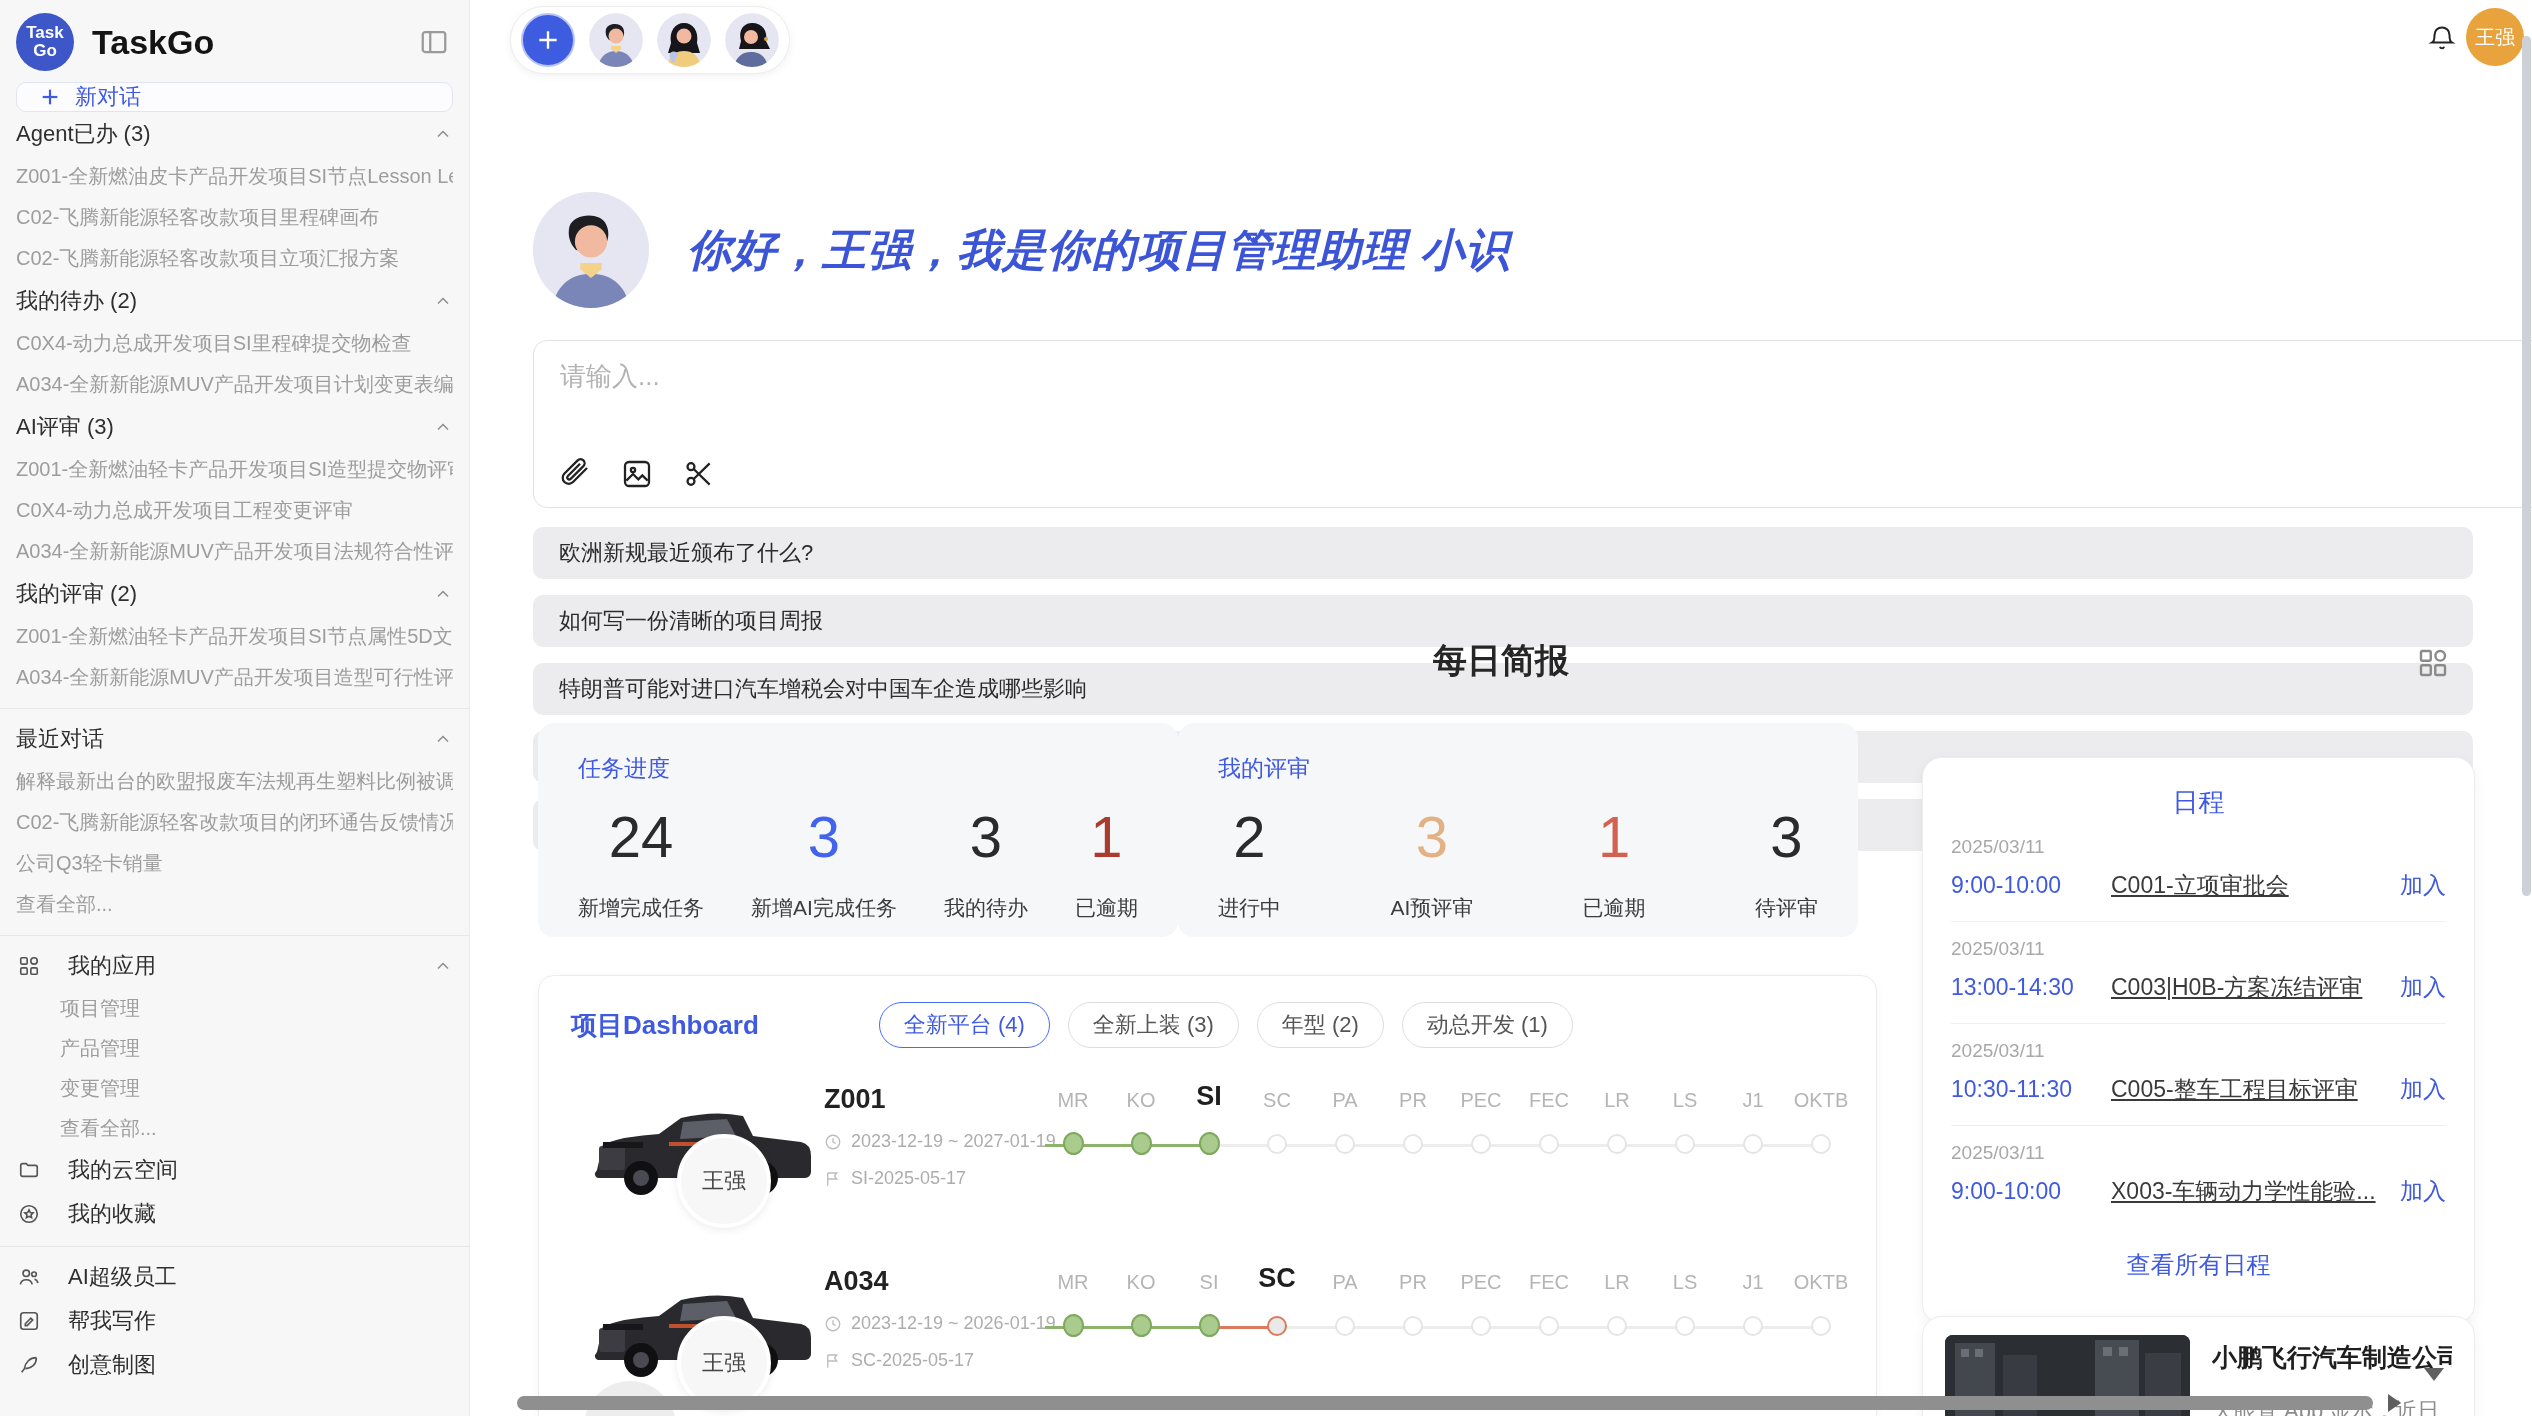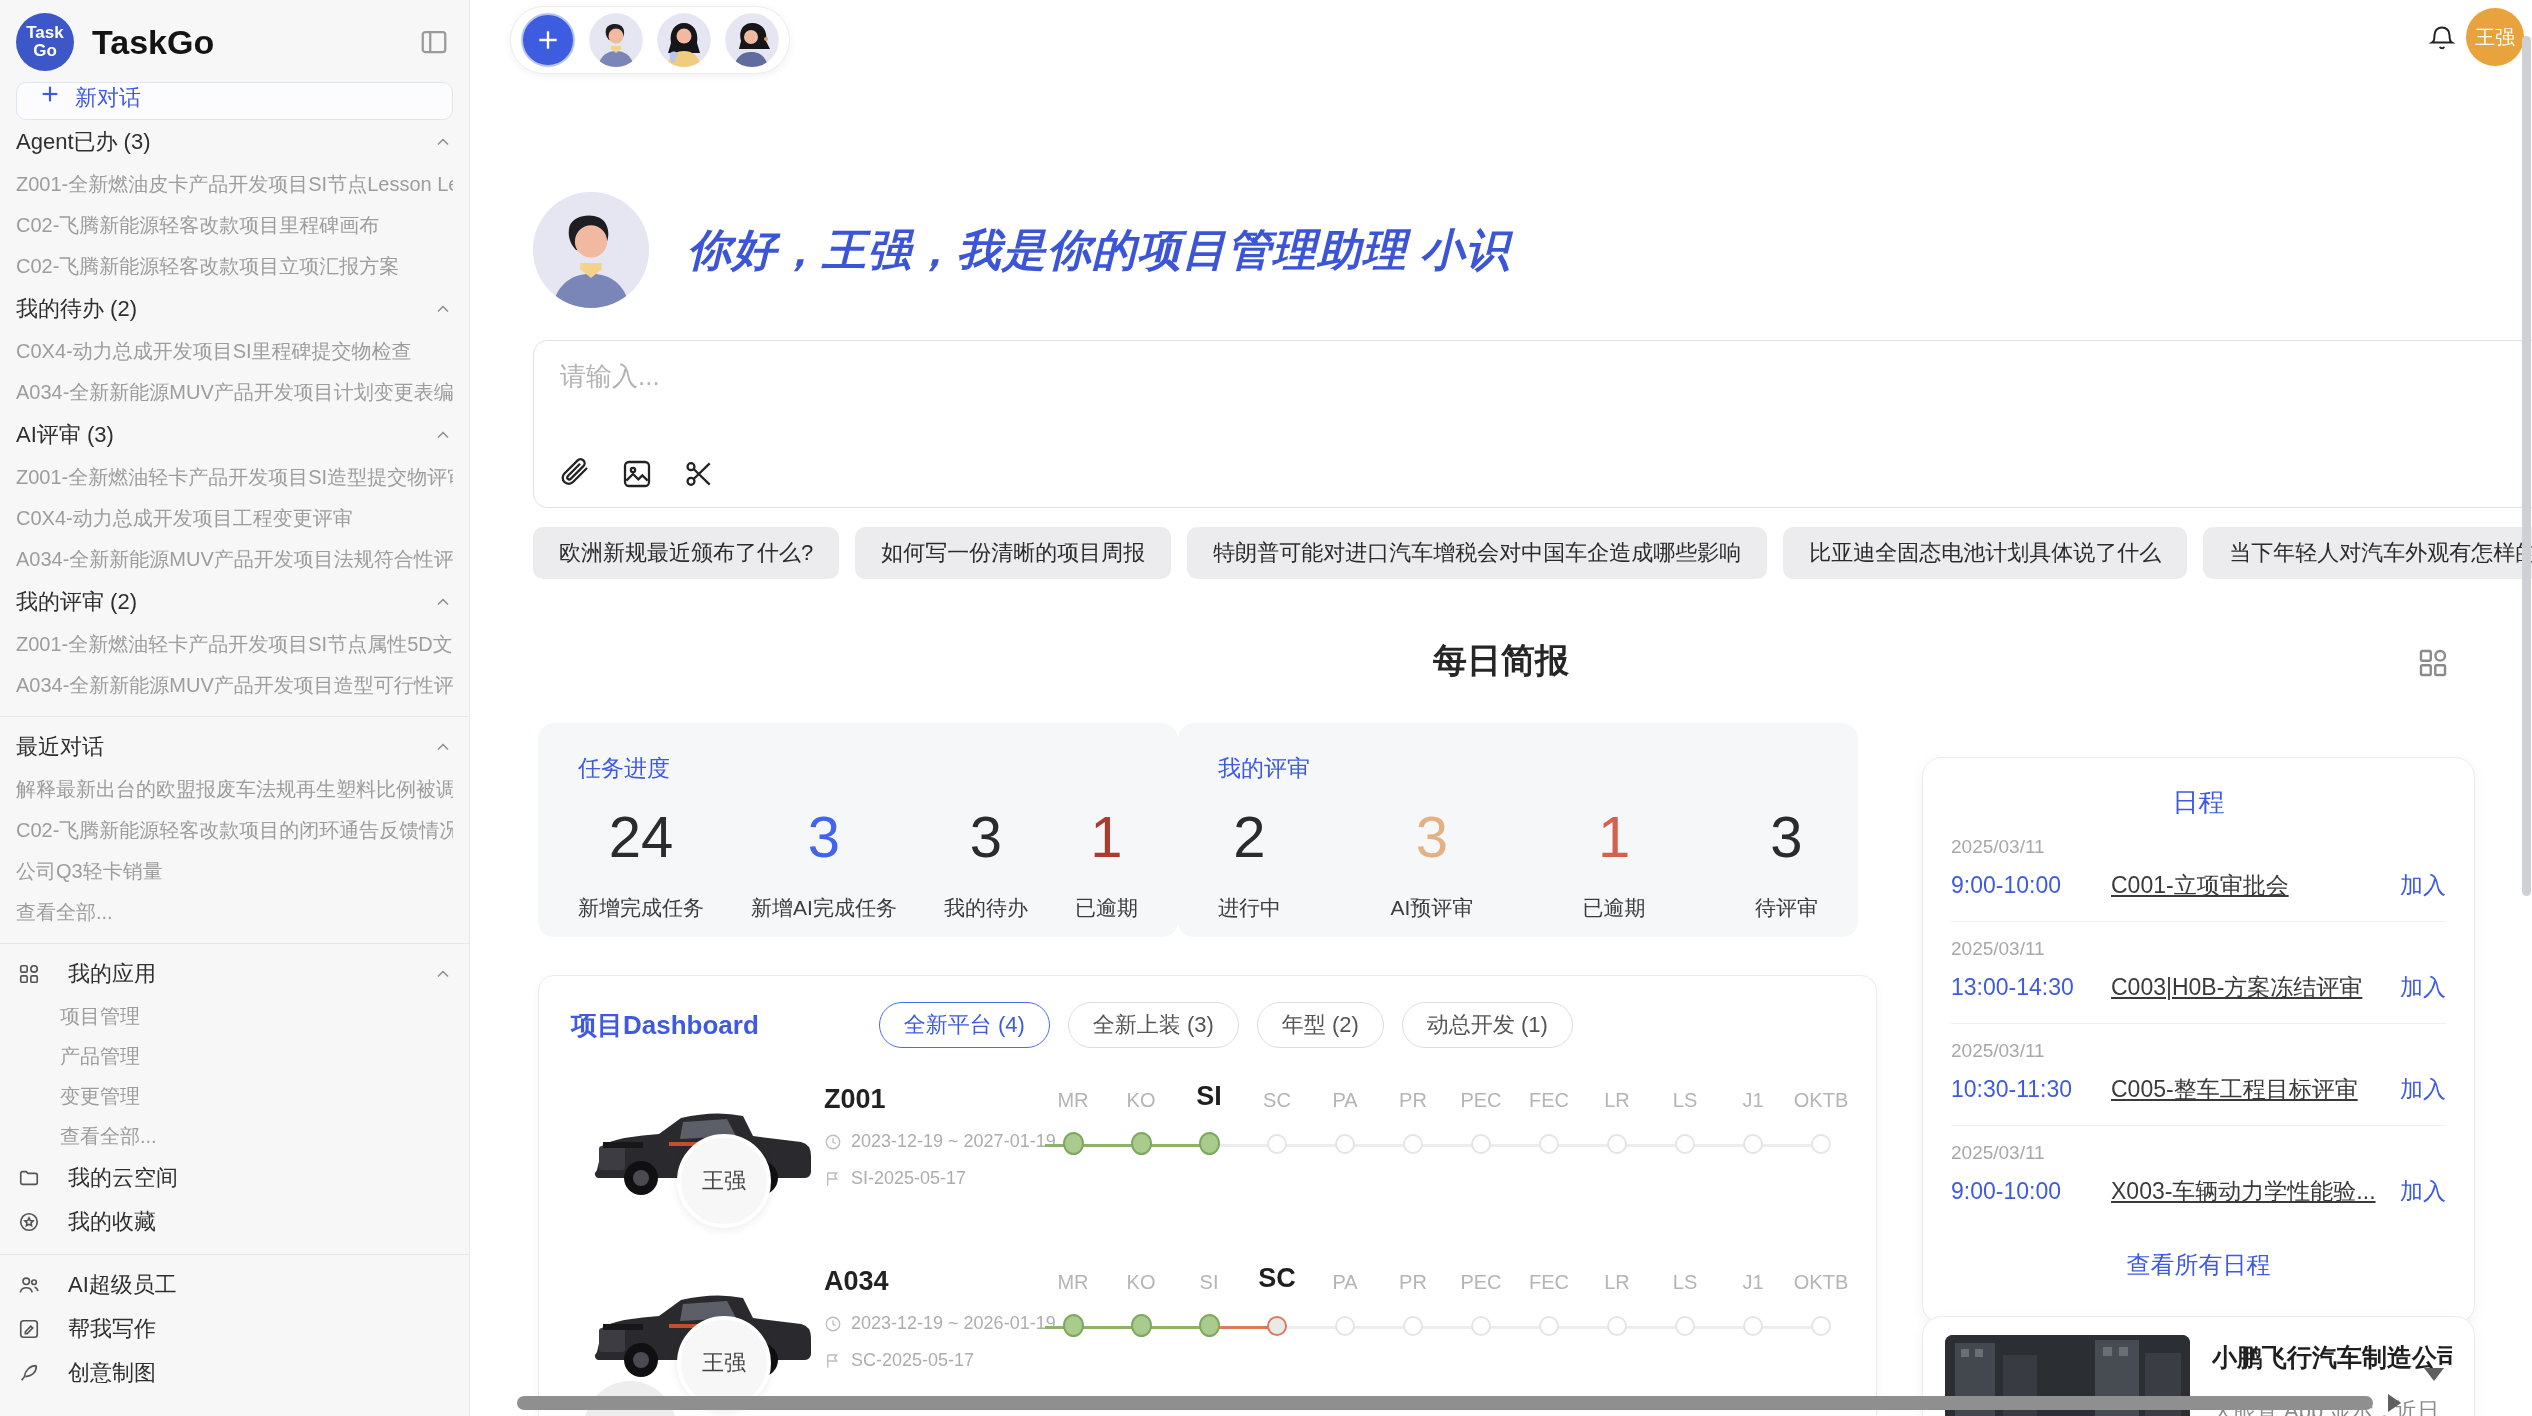--- a/index.html
+++ b/index.html
@@ -6,21 +6,21 @@
   html,body { width:2532px; height:1416px; }
   body { font-family:"Liberation Sans","DejaVu Sans",sans-serif; background:#fff; overflow:hidden; position:relative; color:#333; }
   :root { --accent:#3f5ae0; --done:#8db36b; --overdue:#dc7a5e; }
 
   
   .sidebar { position:absolute; left:0; top:0; width:470px; height:1416px; background:#f7f7f8; border-right:1px solid #ececec; padding:10px 16px 16px 16px; overflow:hidden; }
   .logo-row { display:flex; align-items:center; height:64px; }
   .logo-circle { width:58px; height:58px; border-radius:50%; background:#3d56c8; color:#fff; display:flex; flex-direction:column; align-items:center; justify-content:center; font-size:17px; line-height:18px; font-weight:bold; flex:none; }
   .app-title { font-size:34px; font-weight:bold; color:#141414; margin-left:18px; flex:1; }
   .collapse-btn { width:38px; height:38px; display:flex; align-items:center; justify-content:center; color:#9a9a9a; cursor:pointer; }
-  .new-chat { margin-top:8px; height:38px; background:#fcfcfe; border:1px solid #e1e5f2; border-radius:10px; display:flex; padding:0 22px; color:var(--accent); font-size:22px; cursor:pointer; }
+  .new-chat { margin-top:8px; height:30px; background:#fcfcfe; border:1px solid #e1e5f2; border-radius:10px; display:flex; align-items:center; padding:0 22px; color:var(--accent); font-size:22px; cursor:pointer; }
   .new-chat .plus { margin-right:14px; display:flex; }
   .sec-header { height:44px; display:flex; align-items:center; font-size:22px; color:#2f2f2f; }
   .sec-header .sec-title { flex:1; white-space:nowrap; overflow:hidden; }
   .chevron { color:#8d8d8d; display:flex; flex:none; }
   .side-item { height:41px; display:flex; align-items:center; font-size:20px; color:#9d9d9d; white-space:nowrap; overflow:hidden; text-overflow:ellipsis; cursor:pointer; }
   .side-divider { border-top:1px solid #e7e7e7; margin:10px -16px 8px -16px; }
   .icon-row { height:44px; display:flex; align-items:center; font-size:22px; color:#2f2f2f; cursor:pointer;gap:8px; }
   .icon-row .row-icon { width:26px; display:flex; justify-content:center; margin-right:18px; color:#555; flex:none; }
   .icon-row .row-label { flex:1; white-space:nowrap; overflow:hidden; }
   .sub-item { height:40px; display:flex; align-items:center; padding-left:44px; font-size:20px; color:#9d9d9d; cursor:pointer; }
@@ -37,21 +37,21 @@
   .greet-avatar { width:116px; height:116px; border-radius:50%; overflow:hidden; background:#e6e6f2; flex:none; }
   .greet-text { margin-left:38px; font-size:44px; font-weight:bold; font-style:italic; color:#3c55d6; letter-spacing:1px; }
 
   .composer { position:absolute; left:63px; top:340px; width:2202px; height:168px; background:#fff; border:1px solid #e2e2e2; border-radius:14px; }
   .composer input { position:absolute; left:26px; top:20px; width:1400px; border:none; outline:none; font-size:26px; color:#333; background:transparent; font-family:inherit; }
   .composer input::placeholder { color:#b3b3b3; }
   .comp-left { position:absolute; left:24px; bottom:16px; display:flex; gap:28px; color:#222; }
   .comp-right { position:absolute; right:26px; bottom:16px; display:flex; gap:28px; align-items:center; color:#222; }
   .comp-icon { width:34px; height:34px; display:flex; align-items:center; justify-content:center; cursor:pointer; }
 
-  .chips { position:absolute; left:63px; top:527px; width:1940px; display:flex; justify-content:space-between; gap:16px; }
+  .chips { position:absolute; left:63px; top:527px; width:1940px; display:flex; justify-content:space-between; gap:16px;flex-direction:column; }
   .chip { height:52px; background:#ececee; border-radius:10px; display:flex; align-items:center; padding:0 26px; font-size:22px; color:#2b2b2b; white-space:nowrap; cursor:pointer; }
 
   .daily-title { position:absolute; left:0; top:638px; width:2062px; text-align:center; font-size:34px; font-weight:bold; color:#262626; }
   .grid-icon { position:absolute; left:1945px; top:645px; width:36px; height:36px; color:#8a8a8a; cursor:pointer; }
 
   .stats-row { position:absolute; left:68px; top:723px; display:flex; }
   .stat-card { background:#f6f7f8; border-radius:16px; height:214px; padding:30px 40px 0 40px; }
   .stat-card.c1 { width:640px; }
   .stat-card.c2 { width:680px; }
   .stat-card-title { font-size:23px; color:var(--accent); }

